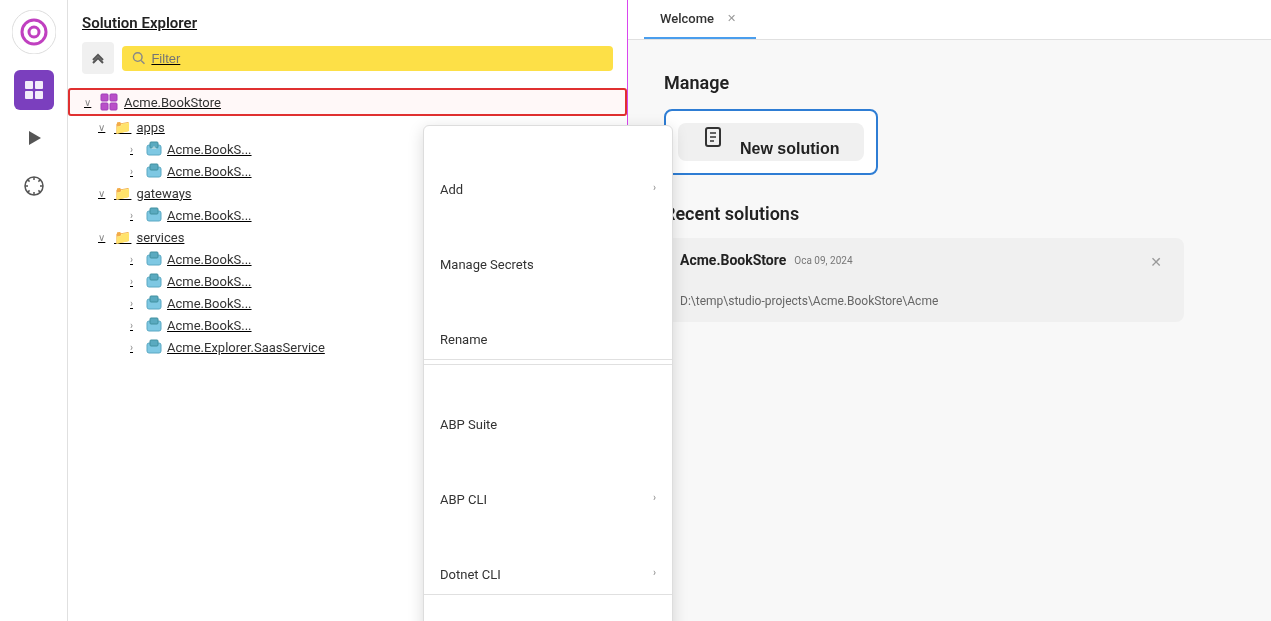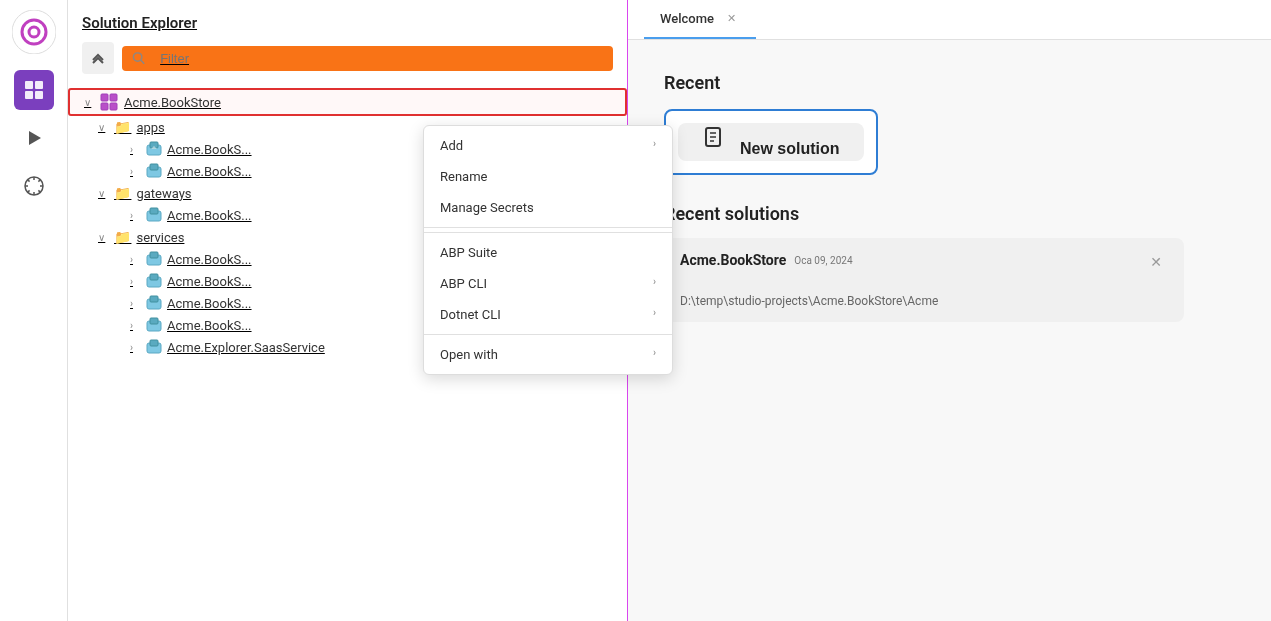--- a/index.html
+++ b/index.html
@@ -85,24 +85,24 @@
       align-items: center;
       justify-content: center;
       font-size: 14px;
       color: #555;
     }
 
     .filter-box {
       flex: 1;
       display: flex;
       align-items: center;
-      background: #f97316;
+      background: #fde047;
       border-radius: 4px;
       padding: 5px 10px;
-      gap: 15px;
+      gap: 6px;
     }
 
     .filter-box input {
       border: none;
       background: transparent;
       outline: none;
       font-size: 13px;
       color: #333;
       width: 100%;
     }
@@ -159,20 +159,21 @@
     }
 
     .ctx-item {
       padding: 8px 16px;
       font-size: 13px;
       color: #333;
       cursor: pointer;
       display: flex;
       align-items: flex-start;
       justify-content: space-between;
+      margin-top: 44px;
     }
 
     .ctx-separator {
       height: 1px;
       background: #e0e0e0;
       margin: 4px 0;
     }
 
     .ctx-arrow {
       font-size: 10px;
@@ -475,24 +476,24 @@
       <span>Acme.Explorer.SaasService</span>
     </div>
   </div>
 
   <div class="context-menu">
     <div class="ctx-item">
       <span>Add</span>
       <span class="ctx-arrow">›</span>
     </div>
     <div class="ctx-item">
+      <span>Manage Secrets</span>
+    </div>
+    <div class="ctx-item">
       <span>Rename</span>
-    </div>
-    <div class="ctx-item">
-      <span>Manage Secrets</span>
     </div>
     <div class="ctx-separator"></div>
     <div class="ctx-separator"></div>
     <div class="ctx-item">
       <span>ABP Suite</span>
     </div>
     <div class="ctx-item">
       <span>ABP CLI</span>
       <span class="ctx-arrow">›</span>
     </div>
@@ -510,21 +511,21 @@
 
 <div class="main-area">
   <div class="tab-bar">
     <div class="tab active">
       <span>Welcome</span>
       <span class="tab-close">✕</span>
     </div>
   </div>
 
   <div class="welcome-content">
-    <div class="section-title">Recent</div>
+    <div class="section-title">Manage</div>
 
     <div class="action-buttons">
       <button class="action-btn">
         <span class="action-btn-icon">
           <svg width="26" height="26" viewBox="0 0 26 26" fill="none">
             <rect x="4" y="2" width="14" height="18" rx="2" fill="none" stroke="#333" stroke-width="2"></rect>
             <line x1="8" y1="7" x2="14" y2="7" stroke="#333" stroke-width="1.5"></line>
             <line x1="8" y1="11" x2="14" y2="11" stroke="#333" stroke-width="1.5"></line>
             <line x1="8" y1="15" x2="12" y2="15" stroke="#333" stroke-width="1.5"></line>
           </svg>

